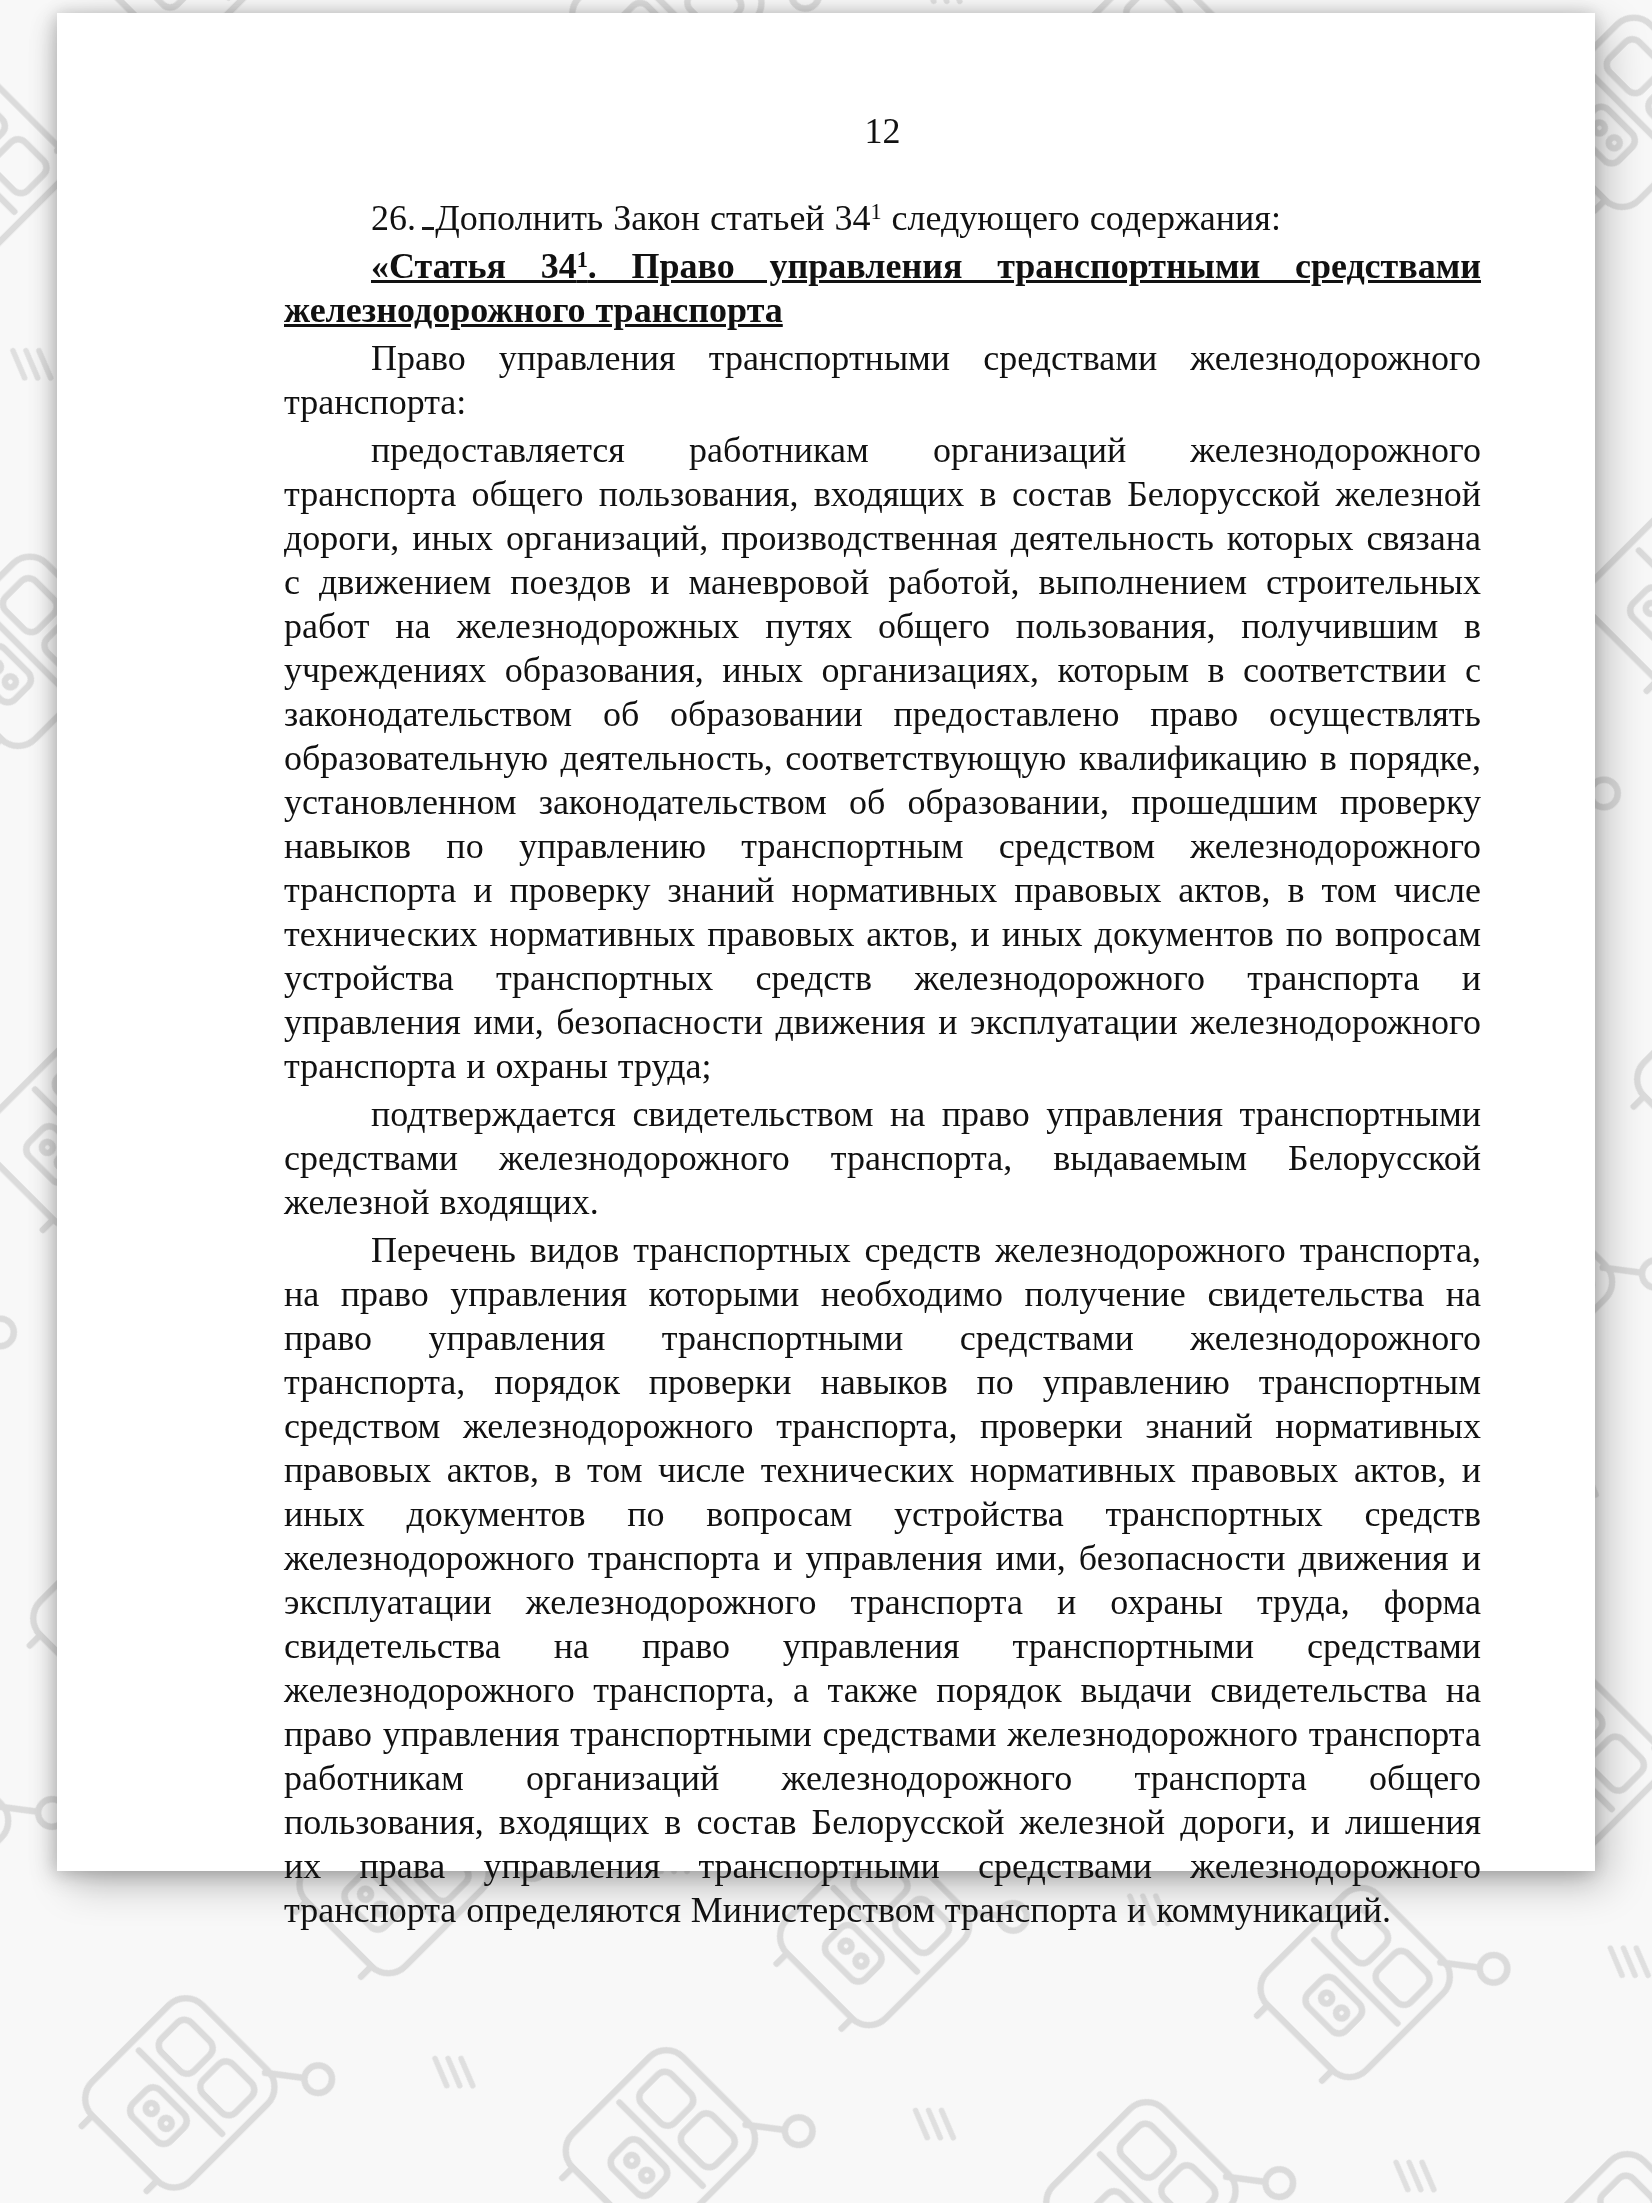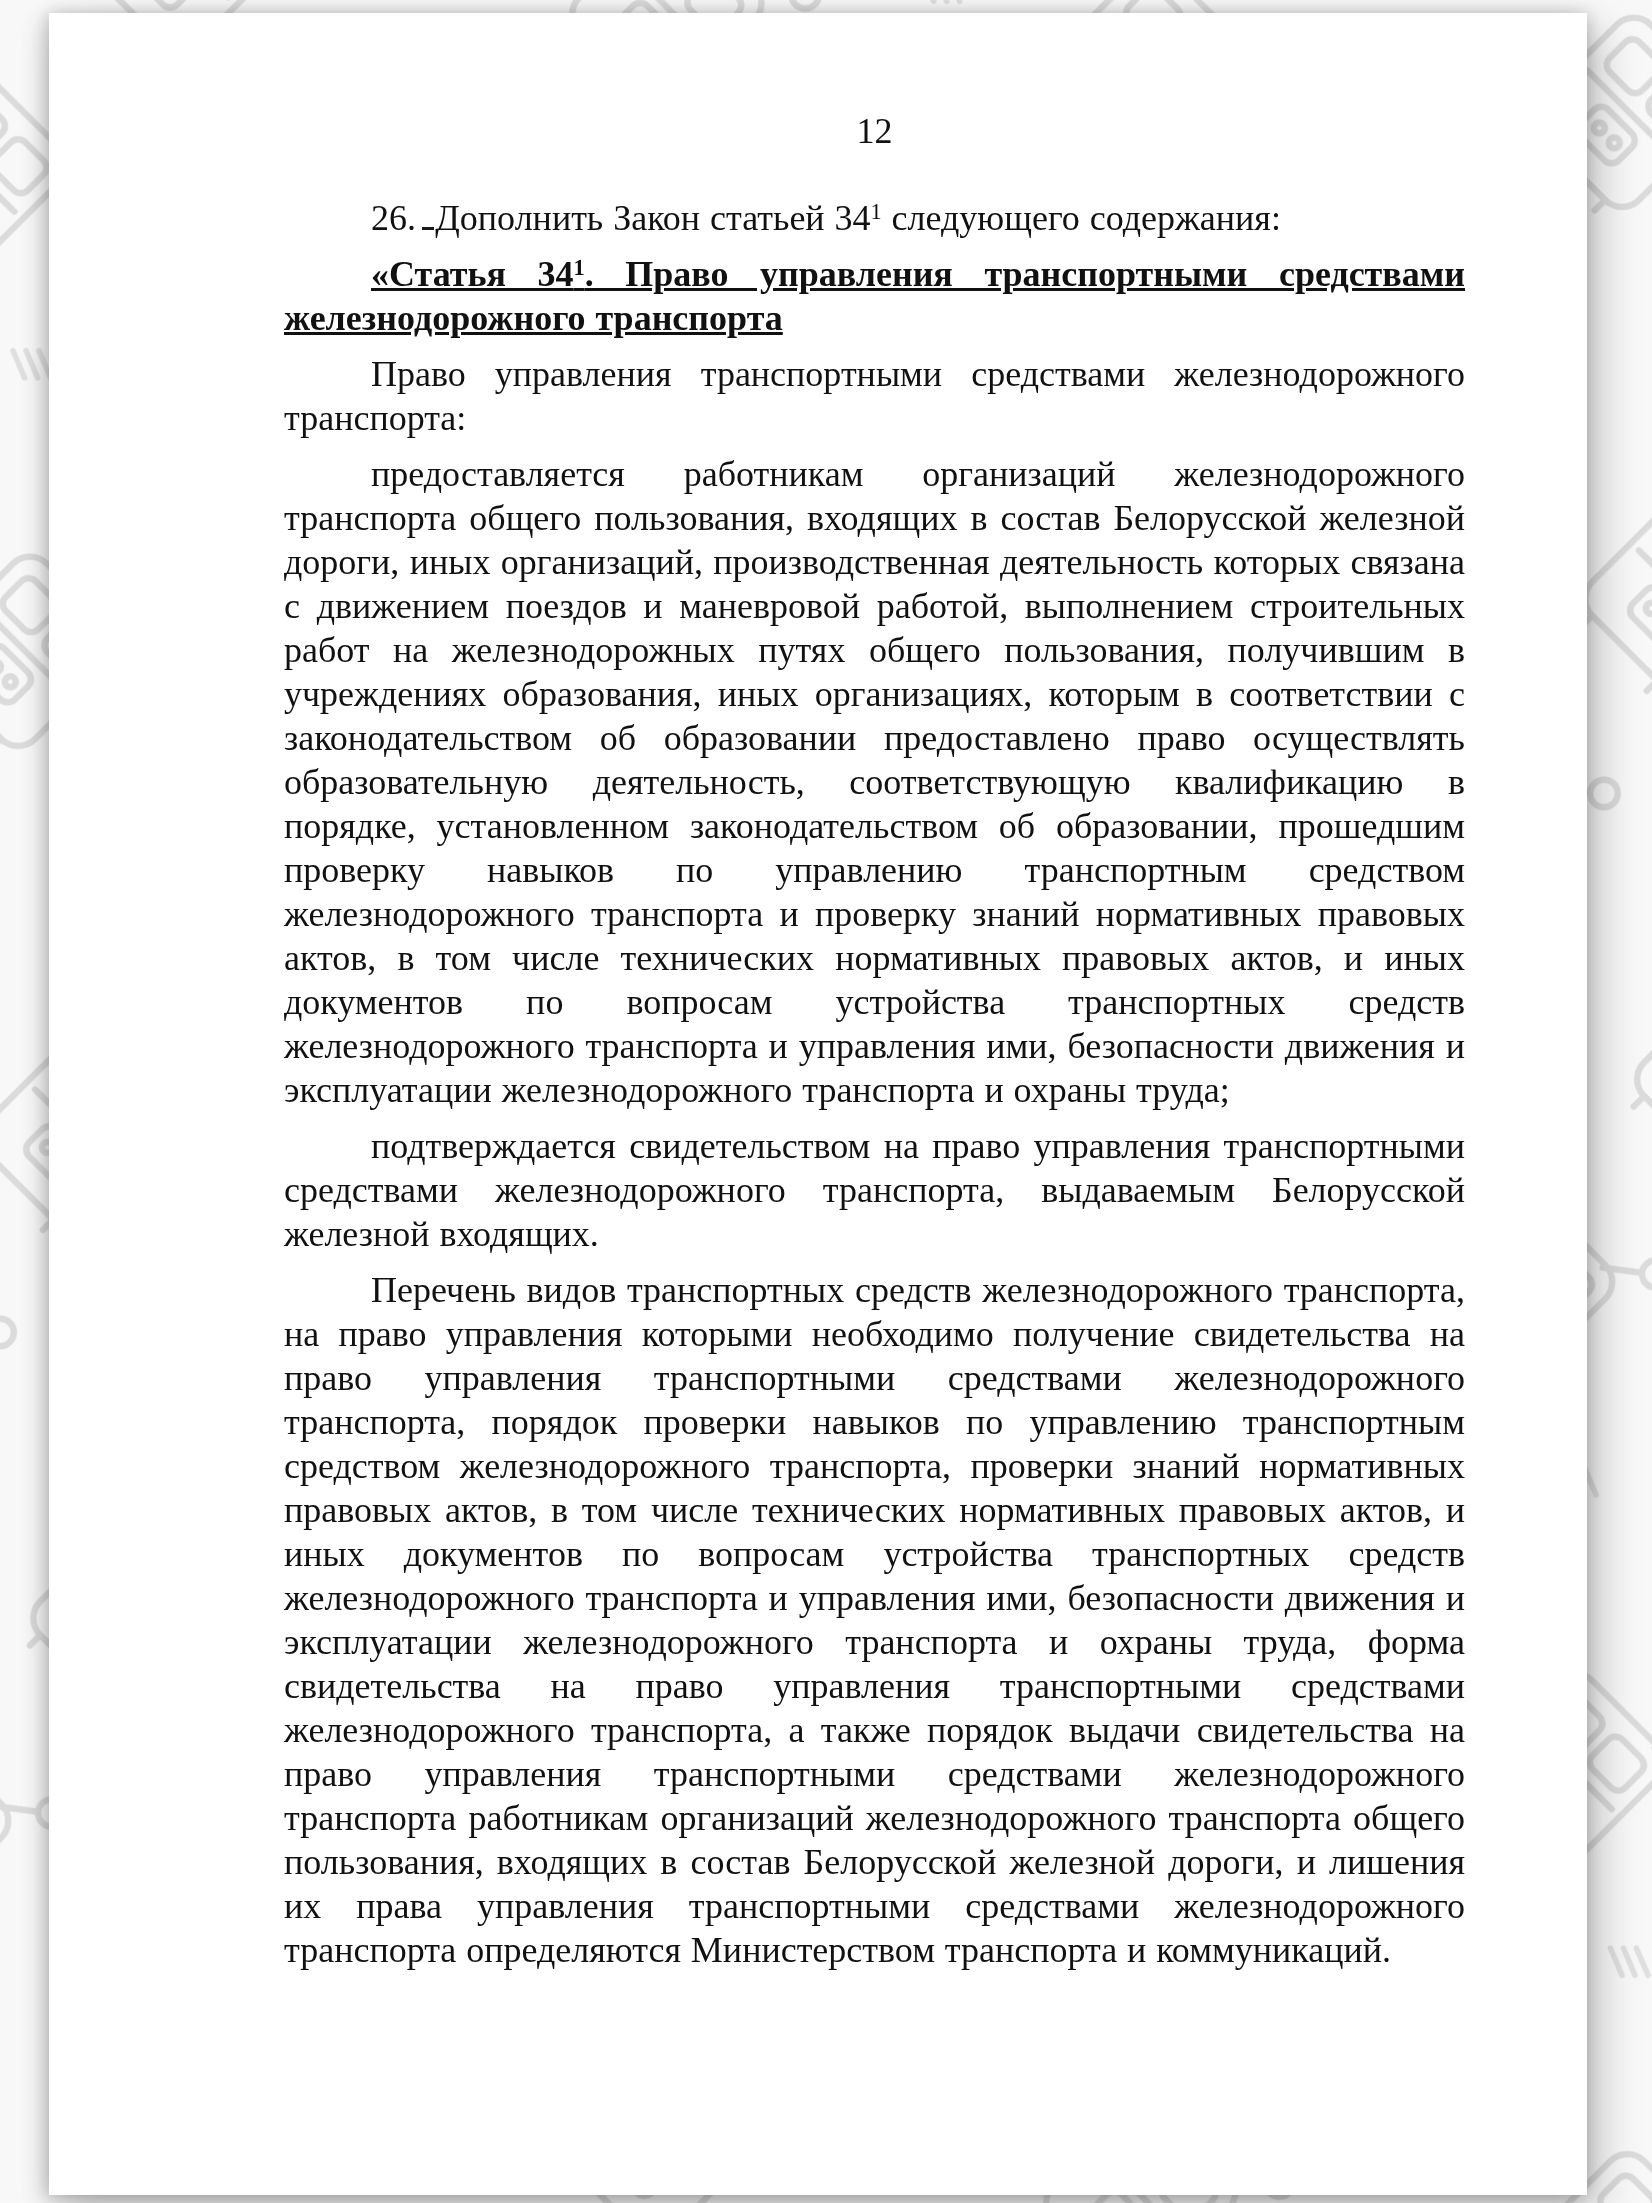--- a/index.html
+++ b/index.html
@@ -17,42 +17,42 @@
   }
   .bg {
     position: absolute;
     left: 0;
     top: 0;
     width: 1653px;
     height: 2204px;
   }
   .sheet {
     position: absolute;
-    left: 49px;
+    left: 57px;
     top: 13px;
     width: 1538px;
-    height: 2182px;
+    height: 1858px;
     background: #ffffff;
     box-shadow: 0 0 14.7px rgba(0,0,0,0.16), 13px 14.7px 39px rgba(0,0,0,0.22), -7.3px 5.5px 22px rgba(0,0,0,0.12);
   }
   .content {
     position: absolute;
     left: 223px;
     top: 96px;
     width: 1205px;
     color: #111111;
     font-size: 36px;
     line-height: 44px;
   }
   .page-number {
     text-align: center;
     margin: 0 0 43px 0;
   }
   .para {
-    margin: 12px;
+    margin: 4px;
     text-align: justify;
     text-indent: 87px;
     hyphens: none;
     word-spacing: 0.9px;
   }
   .para.bold {
     font-weight: 700;
     text-decoration: underline;
   }
   sup.sp {

